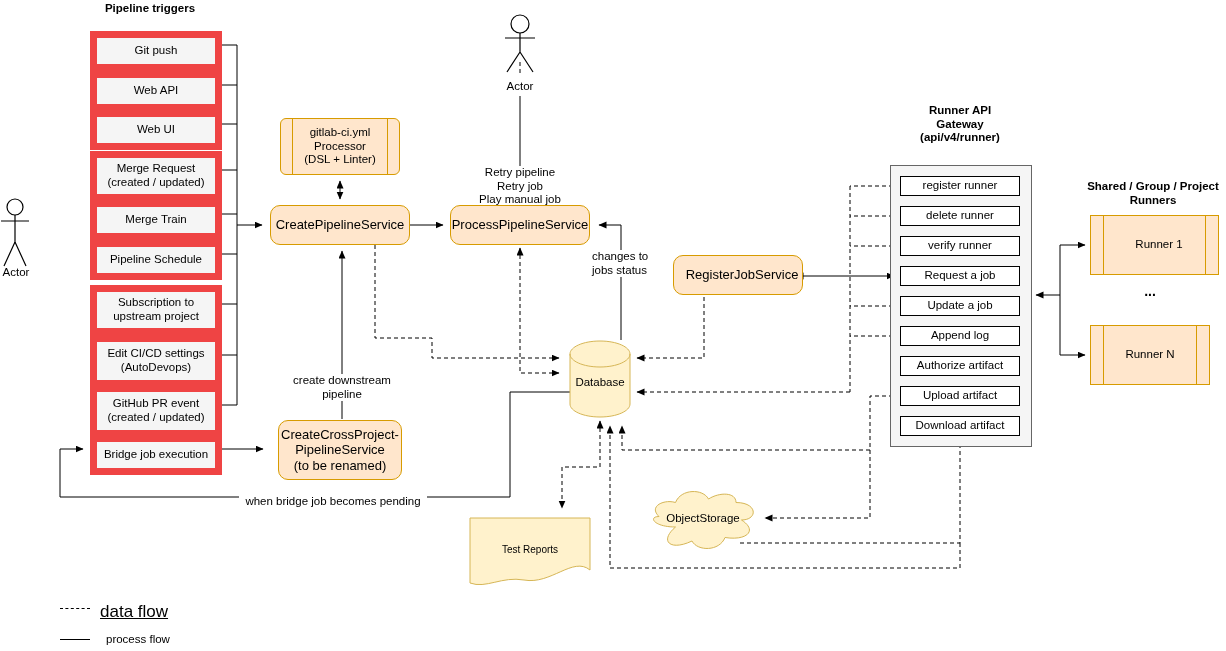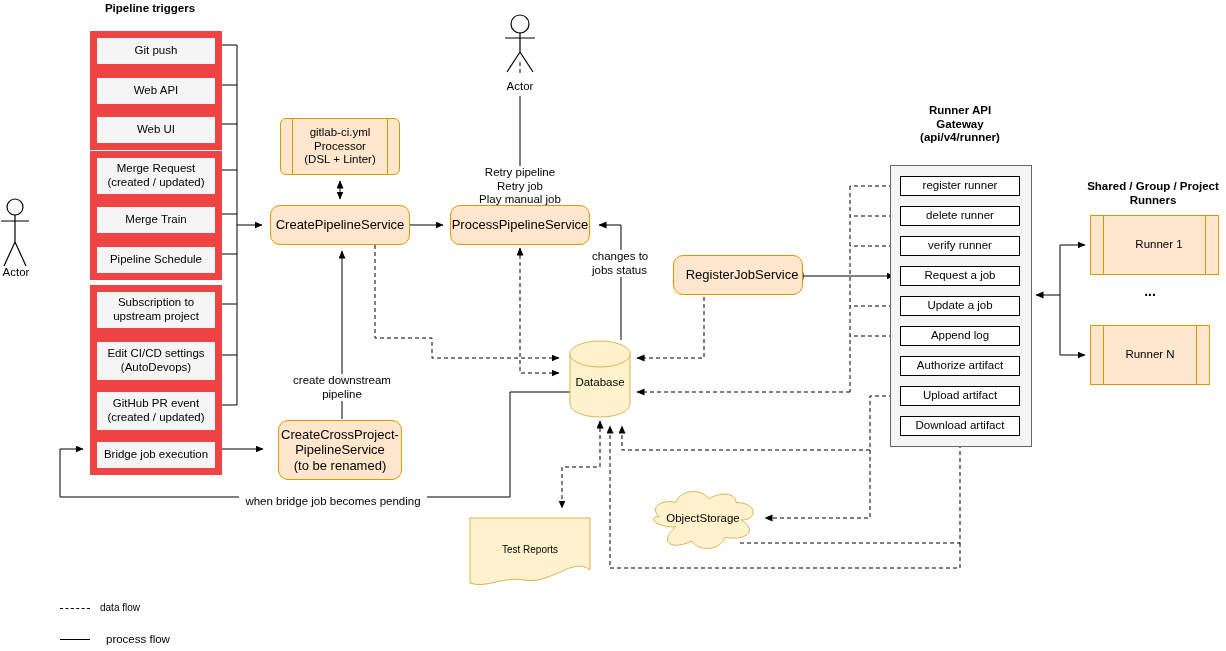--- a/index.html
+++ b/index.html
@@ -170,17 +170,17 @@
 
   <div class="abs ctr" style="left:1135px;top:283px;width:30px;font-weight:bold;font-size:14px;">...</div>
 
   <div class="comp ctr lbl" style="left:1090px;top:325px;width:118px;height:58px;">
     <span class="compbar" style="left:12px;"></span>
     <span class="compbar" style="right:12px;"></span>
     <span class="lbl">Runner N</span>
   </div>
 
   <div class="legend-line legend-dashed" style="left:60px;top:608px;"></div>
-  <div class="abs" style="left:100px;top:602px;font-size:10px;">data flow</div>
+  <div class="abs" style="left:100px;top:602px;font-size:17px;text-decoration:underline;">data flow</div>
   <div class="legend-line" style="left:60px;top:639px;"></div>
   <div class="abs" style="left:106px;top:633px;font-size:11.5px;">process flow</div>
 
 </div>
 
 </body></html>

